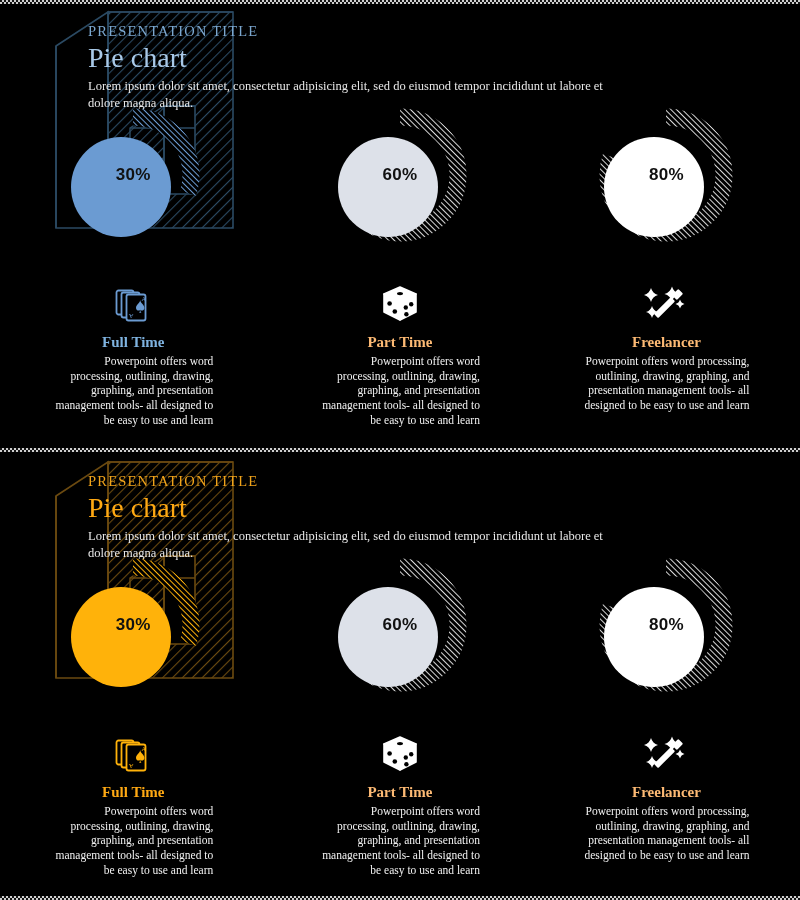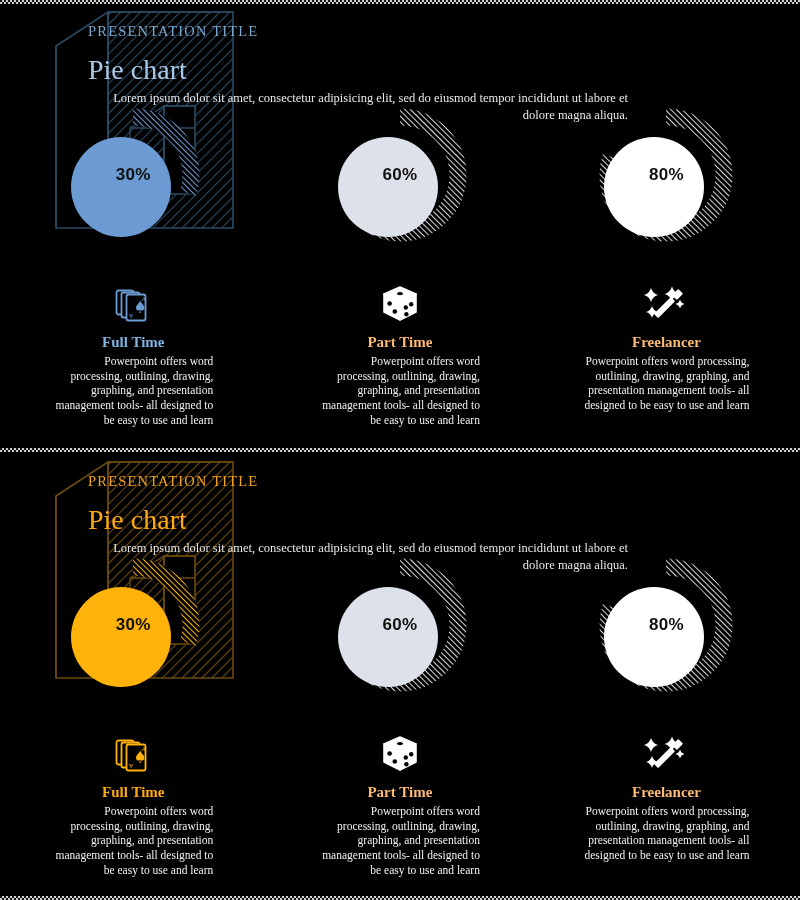--- a/index.html
+++ b/index.html
@@ -37,27 +37,27 @@
 
   
   .header{position:absolute;left:88px;top:22px;width:640px;z-index:5;}
   .eyebrow{
     font-family:"Liberation Serif", serif;
     font-size:14.5px;letter-spacing:1.2px;line-height:1.1;
     color:#7ba7cf;
   }
   .title{
     font-family:"Liberation Serif", serif;
-    font-size:28px;line-height:1.15;margin-top:14px;
+    font-size:28px;line-height:1.15;margin-top:2px;
     color:#a9c9e8;font-weight:400;
   }
   .subtitle{
     font-family:"Liberation Serif", serif;
     font-size:12.5px;line-height:1.32;margin-top:4px;
-    color:#e8e8e8;max-width:540px;text-align:right;
+    color:#e8e8e8;max-width:540px;
   }
 
   
   .slide.two .eyebrow{color:#f0a31a;}
   .slide.two .title{color:#ffa913;}
 
   
   .cols{position:absolute;left:0;top:118px;width:800px;display:flex;z-index:6;}
   .col{width:266.6px;display:flex;flex-direction:column;align-items:center;}
 

